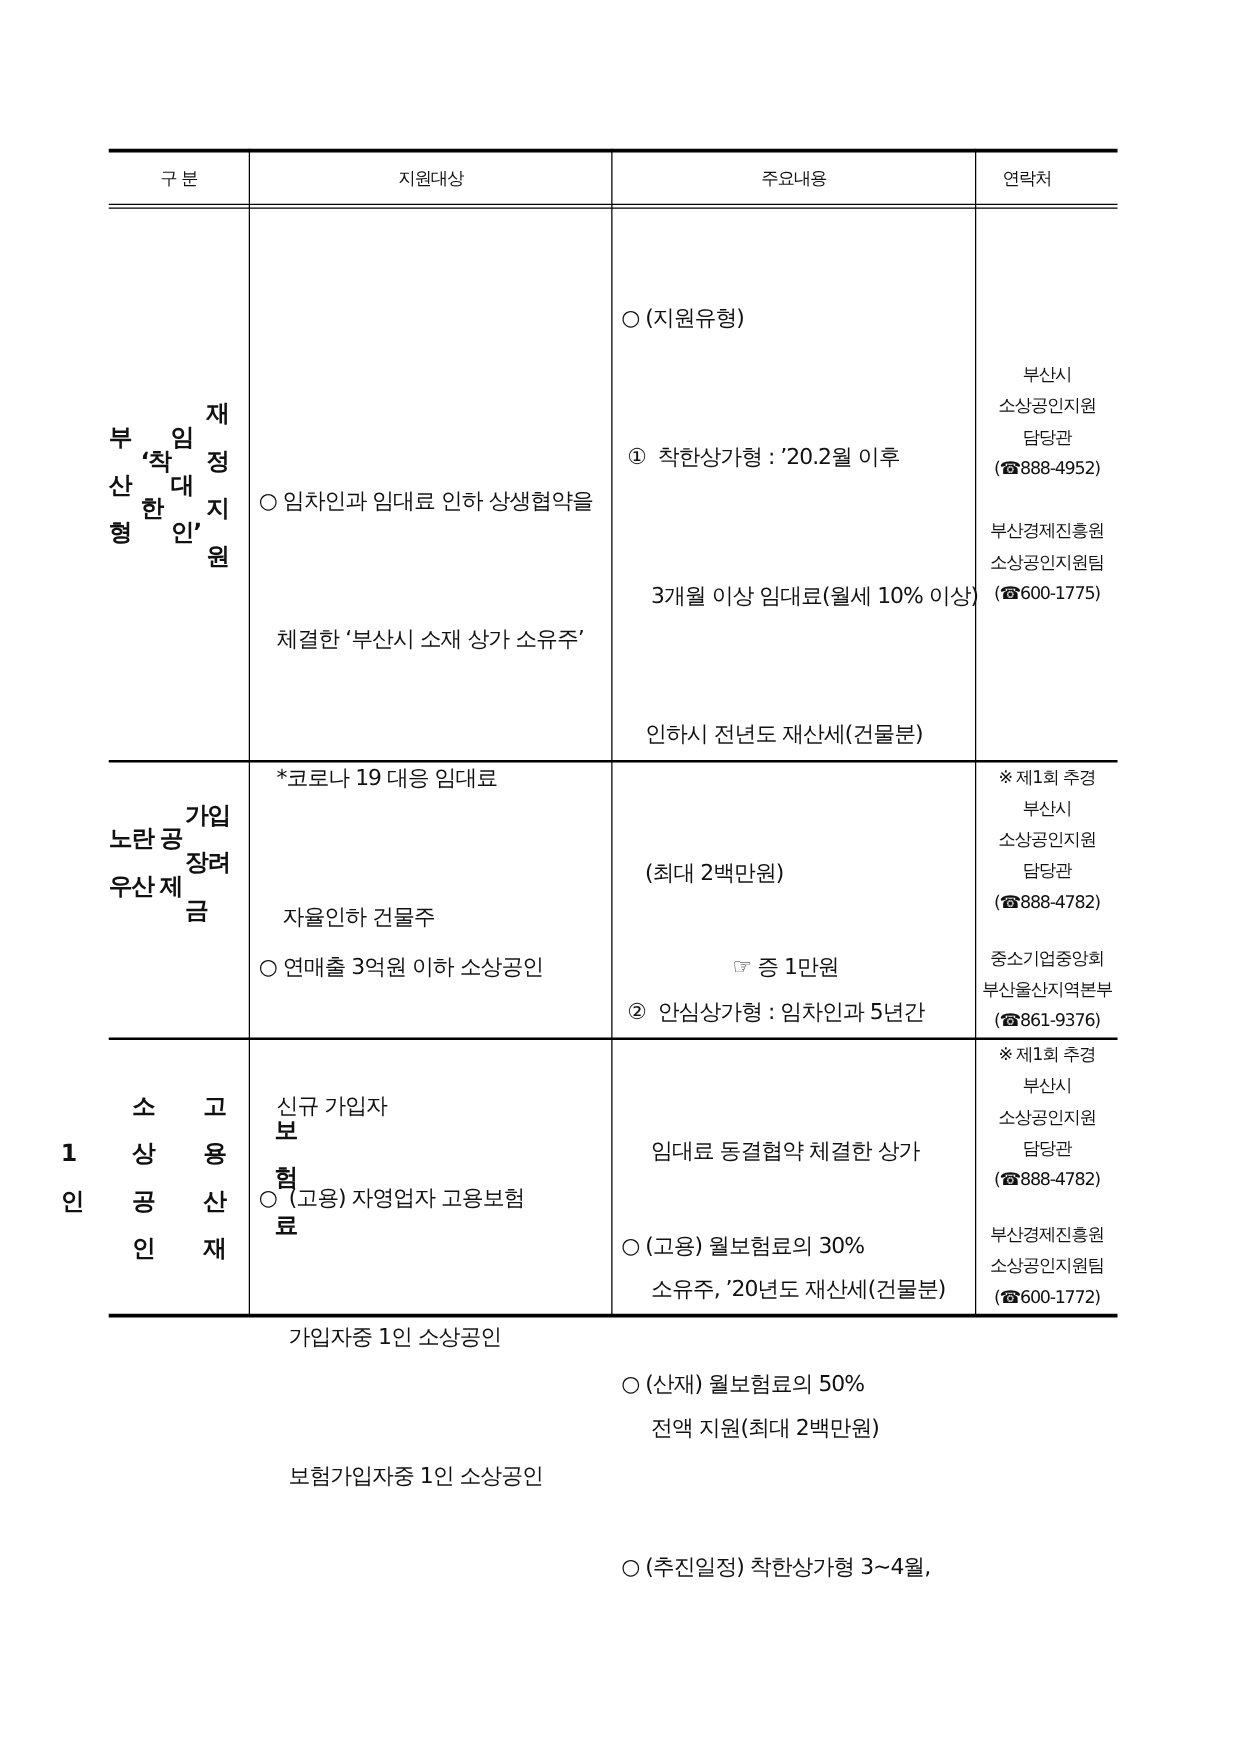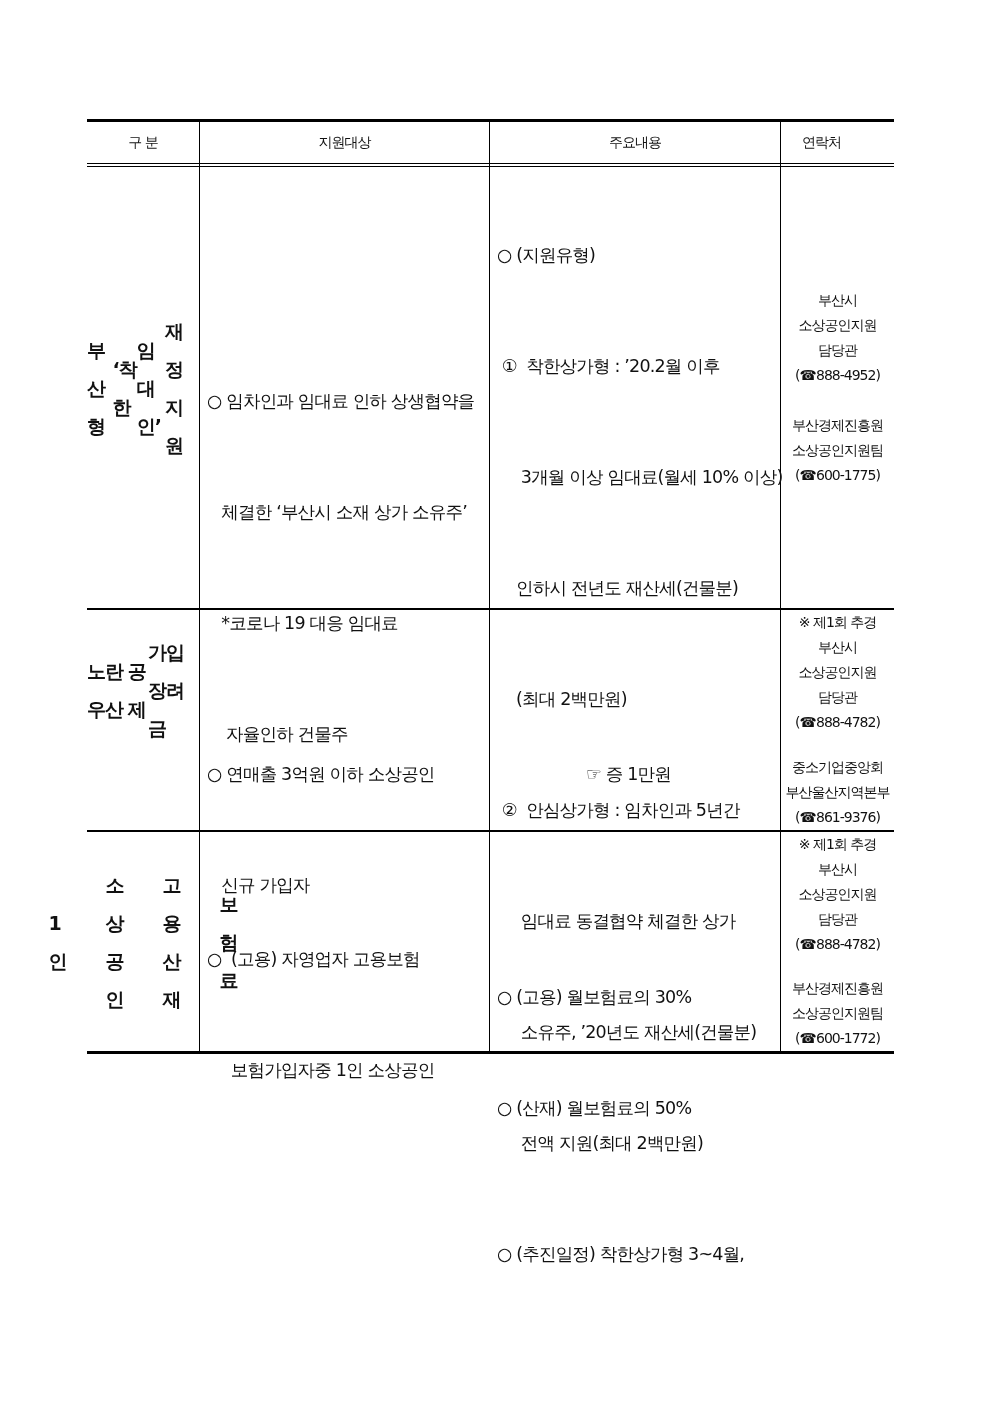--- a/index.html
+++ b/index.html
@@ -97,20 +97,21 @@
   </div>
 
   <div class="cell cat" style="left:0;top:713px;width:112px;height:219px;gap:39px;">
     <span class="ln">1인</span>
     <span class="ln">소상공인</span>
     <span class="ln">고용산재</span>
     <span class="ln">보험료</span>
   </div>
   <div class="cell txt" style="left:120px;top:748px;width:282px;">
     <span class="ln">○  (고용) 자영업자 고용보험</span>
+    <span class="ln">     가입자중 1인 소상공인</span>
     <span class="ln">     보험가입자중 1인 소상공인</span>
   </div>
   <div class="cell txt" style="left:410px;top:786px;width:283px;">
     <span class="ln">○ (고용) 월보험료의 30%</span>
     <span class="ln">○ (산재) 월보험료의 50%</span>
   </div>
   <div class="cell contact" style="left:694px;top:713px;width:113px;height:219px;">
     <span class="ln">※ 제1회 추경</span>
     <span class="ln">부산시</span>
     <span class="ln">소상공인지원</span>

